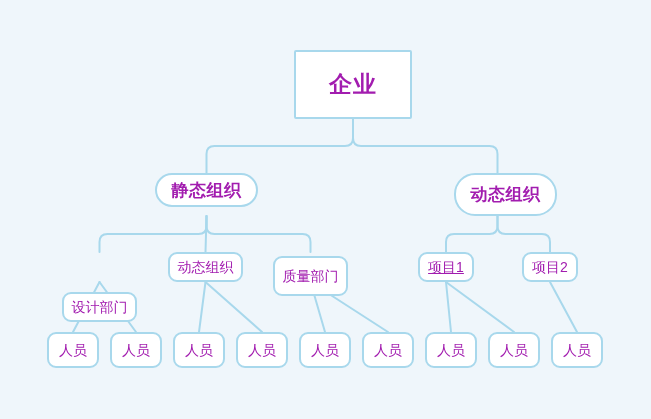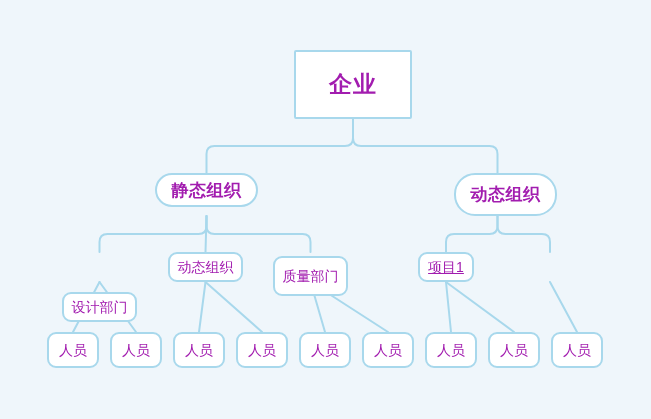--- a/index.html
+++ b/index.html
@@ -101,20 +101,23 @@
   </div>
   <div class="node node-dept" style="left: 168px; top: 252px; width: 75px; height: 30px;">
     <span>动态组织</span>
   </div>
   <div class="node node-dept" style="left: 273px; top: 256px; width: 75px; height: 40px;">
     <span>质量部门</span>
   </div>
   <div class="node node-dept" style="left: 418px; top: 252px; width: 56px; height: 30px; text-decoration: underline;">
     <span>项目1</span>
   </div>
+  <div class="node node-dept" style="left: 522px; top: 252px; width: 56px; height: 30px;">
+    <span>项目2</span>
+  </div>
 
   <div class="node node-person" style="left: 47px; top: 332px; width: 52px; height: 36px;">
     <span>人员</span>
   </div>
   <div class="node node-person" style="left: 110px; top: 332px; width: 52px; height: 36px;">
     <span>人员</span>
   </div>
   <div class="node node-person" style="left: 173px; top: 332px; width: 52px; height: 36px;">
     <span>人员</span>
   </div>

